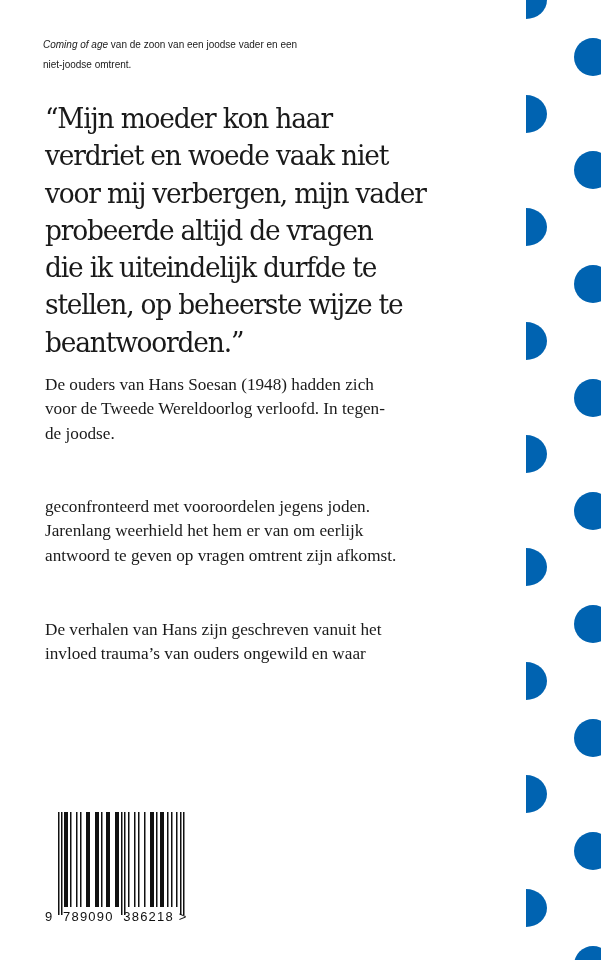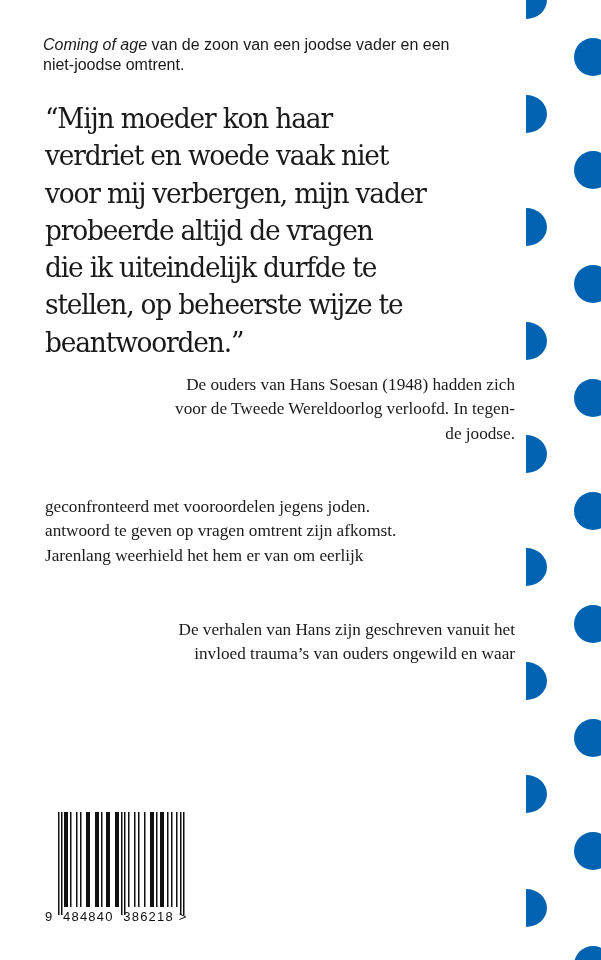--- a/index.html
+++ b/index.html
@@ -1,25 +1,25 @@
 <!DOCTYPE html>
 <html><head>
 <meta charset="utf-8">
 <style>
   html, body { margin:0; padding:0; }
   body { width:601px; height:960px; background:#ffffff; position:relative; overflow:hidden; }
-  .tagline { position:absolute; left:43px; top:35px; width:440px; font-family:"Liberation Sans", sans-serif; font-size:16px; line-height:20px; color:#1a1a1a; }
+  .tagline { position:absolute; left:43px; top:35px; width:440px; font-family:"Liberation Sans", sans-serif; font-size:10px; line-height:20px; color:#1a1a1a; }
   .tagline em { font-style:italic; }
   .quote { position:absolute; left:45px; top:100px; width:470px; font-family:"DejaVu Serif", serif; font-size:28.5px; line-height:37.3px; color:#1a1a1a; letter-spacing:-1.3px; font-weight:normal; transform:scaleX(0.93); transform-origin:left top; }
   .quote div { white-space:nowrap; }
   .para { position:absolute; left:45px; width:470px; font-family:"Liberation Serif", serif; font-size:17.2px; line-height:24.4px; color:#1a1a1a; }
   .para div { white-space:nowrap; }
-  .p1 { top:373px;text-align:right; }
+  .p1 { top:373px; }
   .p2 { top:495px; }
-  .p3 { top:618px;text-align:right; }
+  .p3 { top:618px; }
   .barcode { position:absolute; left:57px; top:812px; width:138px; height:103px; }
   .isbn { position:absolute; left:45px; top:909px; font-family:"Liberation Sans", sans-serif; font-size:13px; color:#111; letter-spacing:1.2px; white-space:pre; }
   .dots { position:absolute; left:0; top:0; width:601px; height:960px; pointer-events:none; }
 </style>
 </head>
 <body>
 
 <div class="tagline">
   <div><em>Coming of age</em><span> van de zoon van een joodse vader en een</span></div>
   <div>niet-joodse omtrent.</div>
@@ -36,22 +36,22 @@
 </div>
 
 <div class="para p1">
   <div>De ouders van Hans Soesan (1948) hadden zich</div>
   <div>voor de Tweede Wereldoorlog verloofd. In tegen-</div>
   <div>de joodse.</div>
 </div>
 
 <div class="para p2">
   <div>geconfronteerd met vooroordelen jegens joden.</div>
+  <div>Jarenlang weerhield het hem er van om eerlijk</div>
   <div>antwoord te geven op vragen omtrent zijn afkomst.</div>
-  <div>Jarenlang weerhield het hem er van om eerlijk</div>
 </div>
 
 <div class="para p3">
   <div>De verhalen van Hans zijn geschreven vanuit het</div>
   <div>invloed trauma’s van ouders ongewild en waar</div>
 </div>
 
 <svg class="barcode" viewBox="0 0 138 103" xmlns="http://www.w3.org/2000/svg">
   <g fill="#111">
     <rect x="1" y="0" width="1.5" height="103"></rect>
@@ -75,21 +75,21 @@
     <rect x="99" y="0" width="1.5" height="95"></rect>
     <rect x="103" y="0" width="4" height="95"></rect>
     <rect x="110" y="0" width="1.5" height="95"></rect>
     <rect x="114" y="0" width="1.5" height="95"></rect>
     <rect x="119" y="0" width="1.5" height="95"></rect>
     <rect x="123" y="0" width="1.5" height="103"></rect>
     <rect x="126" y="0" width="1.5" height="103"></rect>
   </g>
 </svg>
 
-<div class="isbn"><span>9</span>  <span>484840</span>  <span>386218</span> <span>&gt;</span></div>
+<div class="isbn"><span>9</span>  <span>789090</span>  <span>386218</span> <span>&gt;</span></div>
 
 <svg class="dots" viewBox="0 0 601 960" xmlns="http://www.w3.org/2000/svg">
   <g fill="#0063b1">
     <path d="M526 -19 A21 19 0 0 1 526 19 Z"></path>
     <path d="M526 95 A21 19 0 0 1 526 133 Z"></path>
     <path d="M526 208 A21 19 0 0 1 526 246 Z"></path>
     <path d="M526 322 A21 19 0 0 1 526 360 Z"></path>
     <path d="M526 435 A21 19 0 0 1 526 473 Z"></path>
     <path d="M526 548 A21 19 0 0 1 526 586 Z"></path>
     <path d="M526 662 A21 19 0 0 1 526 700 Z"></path>

